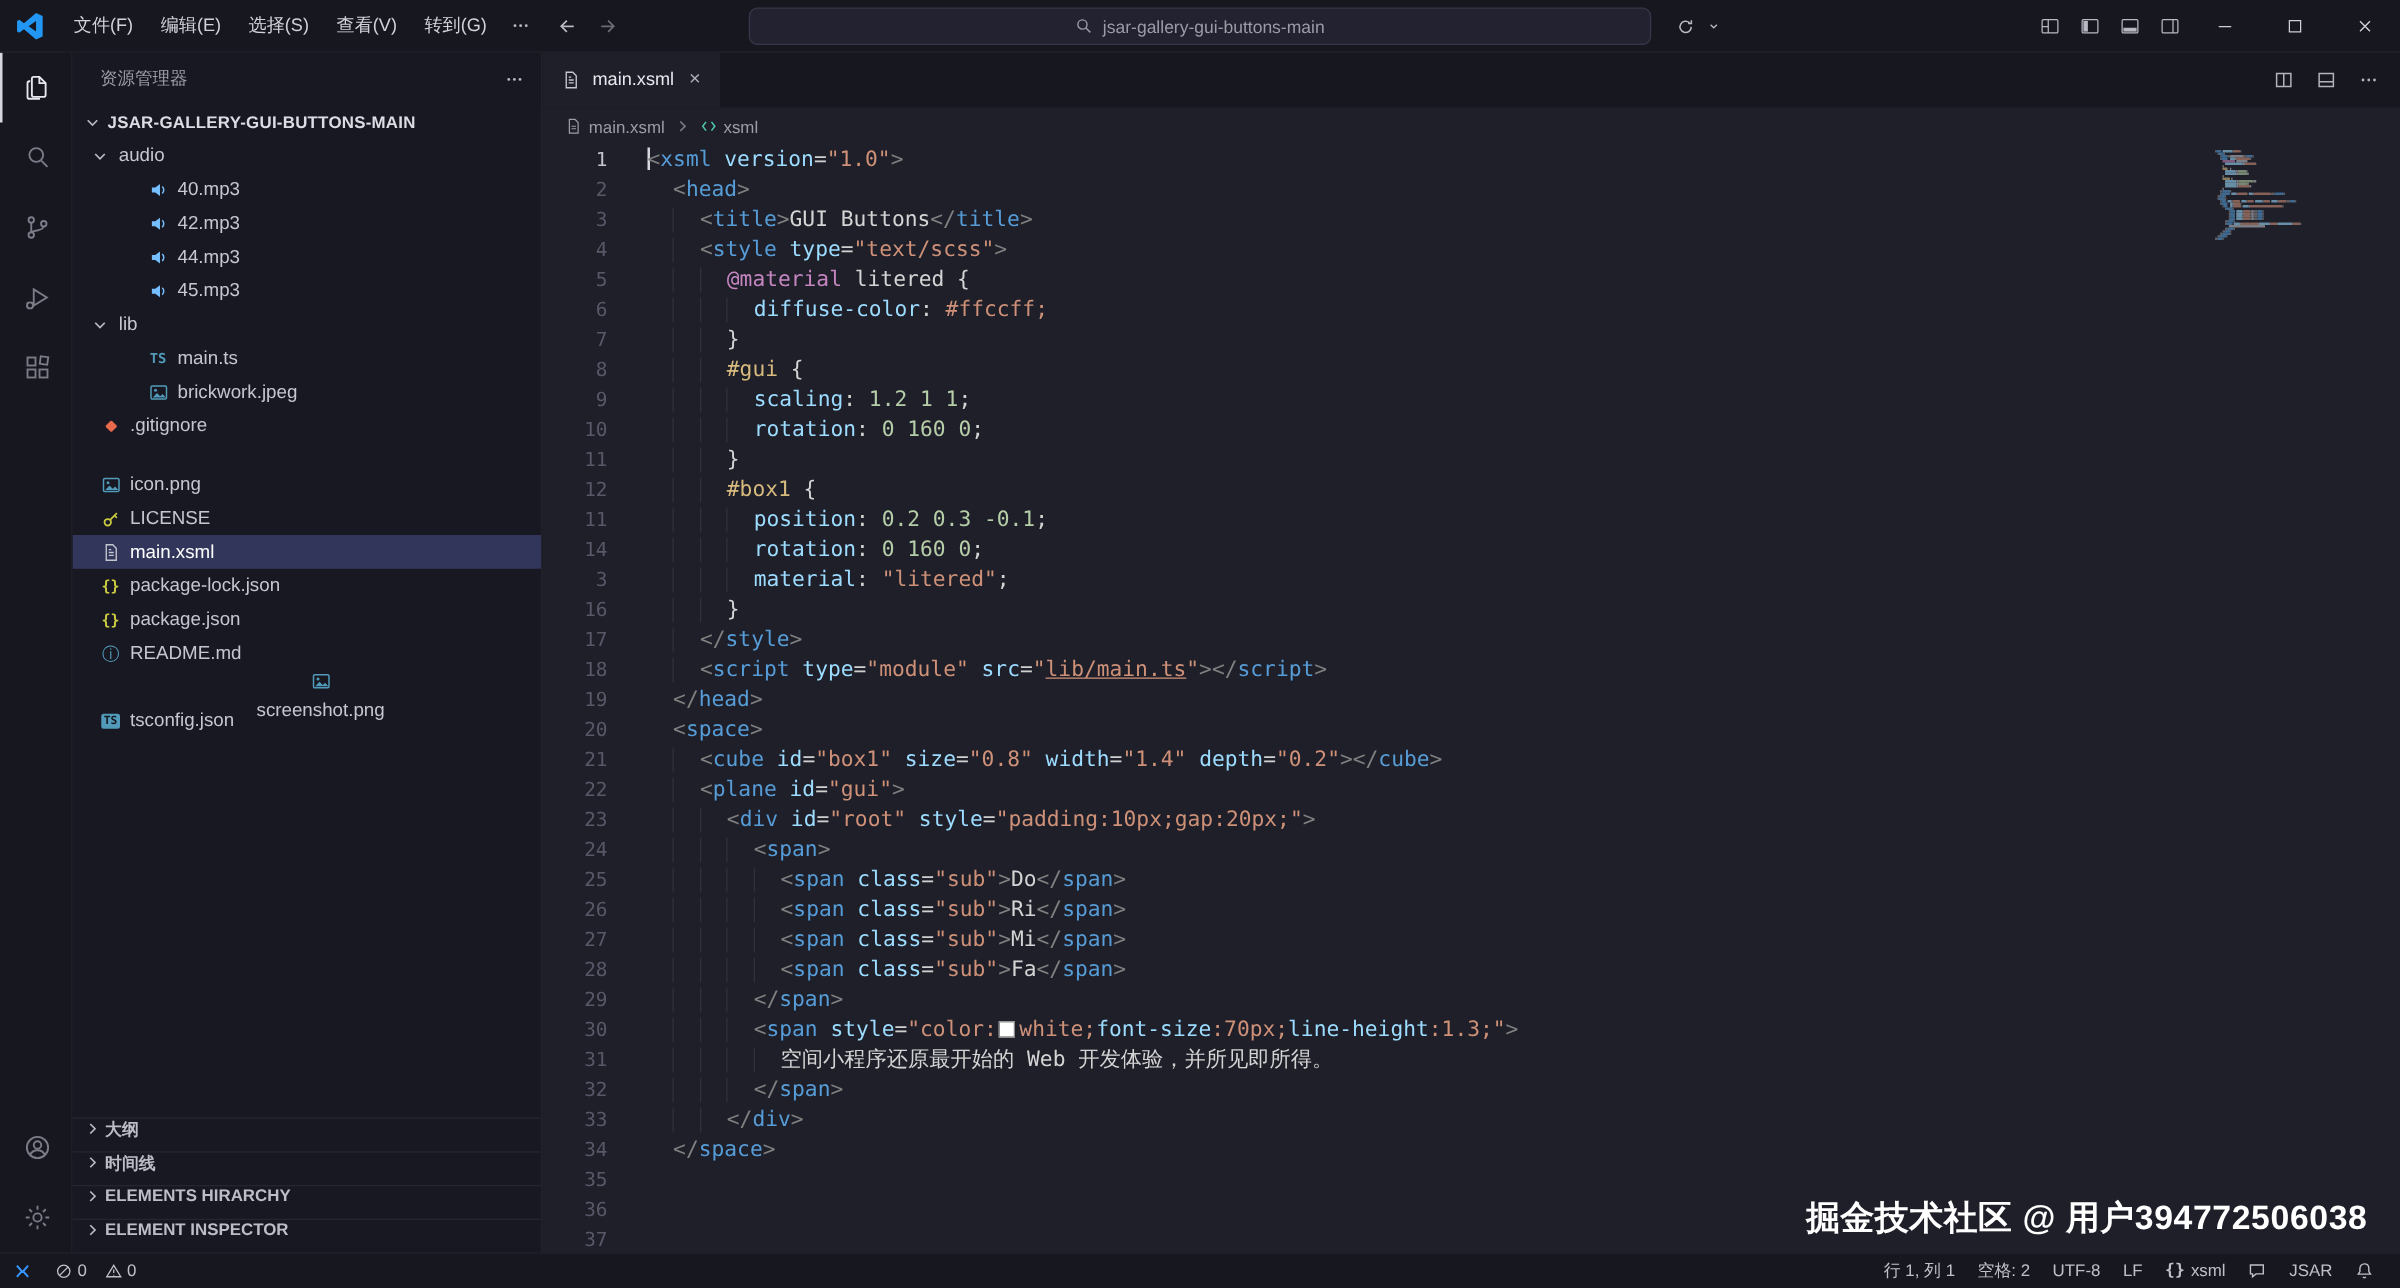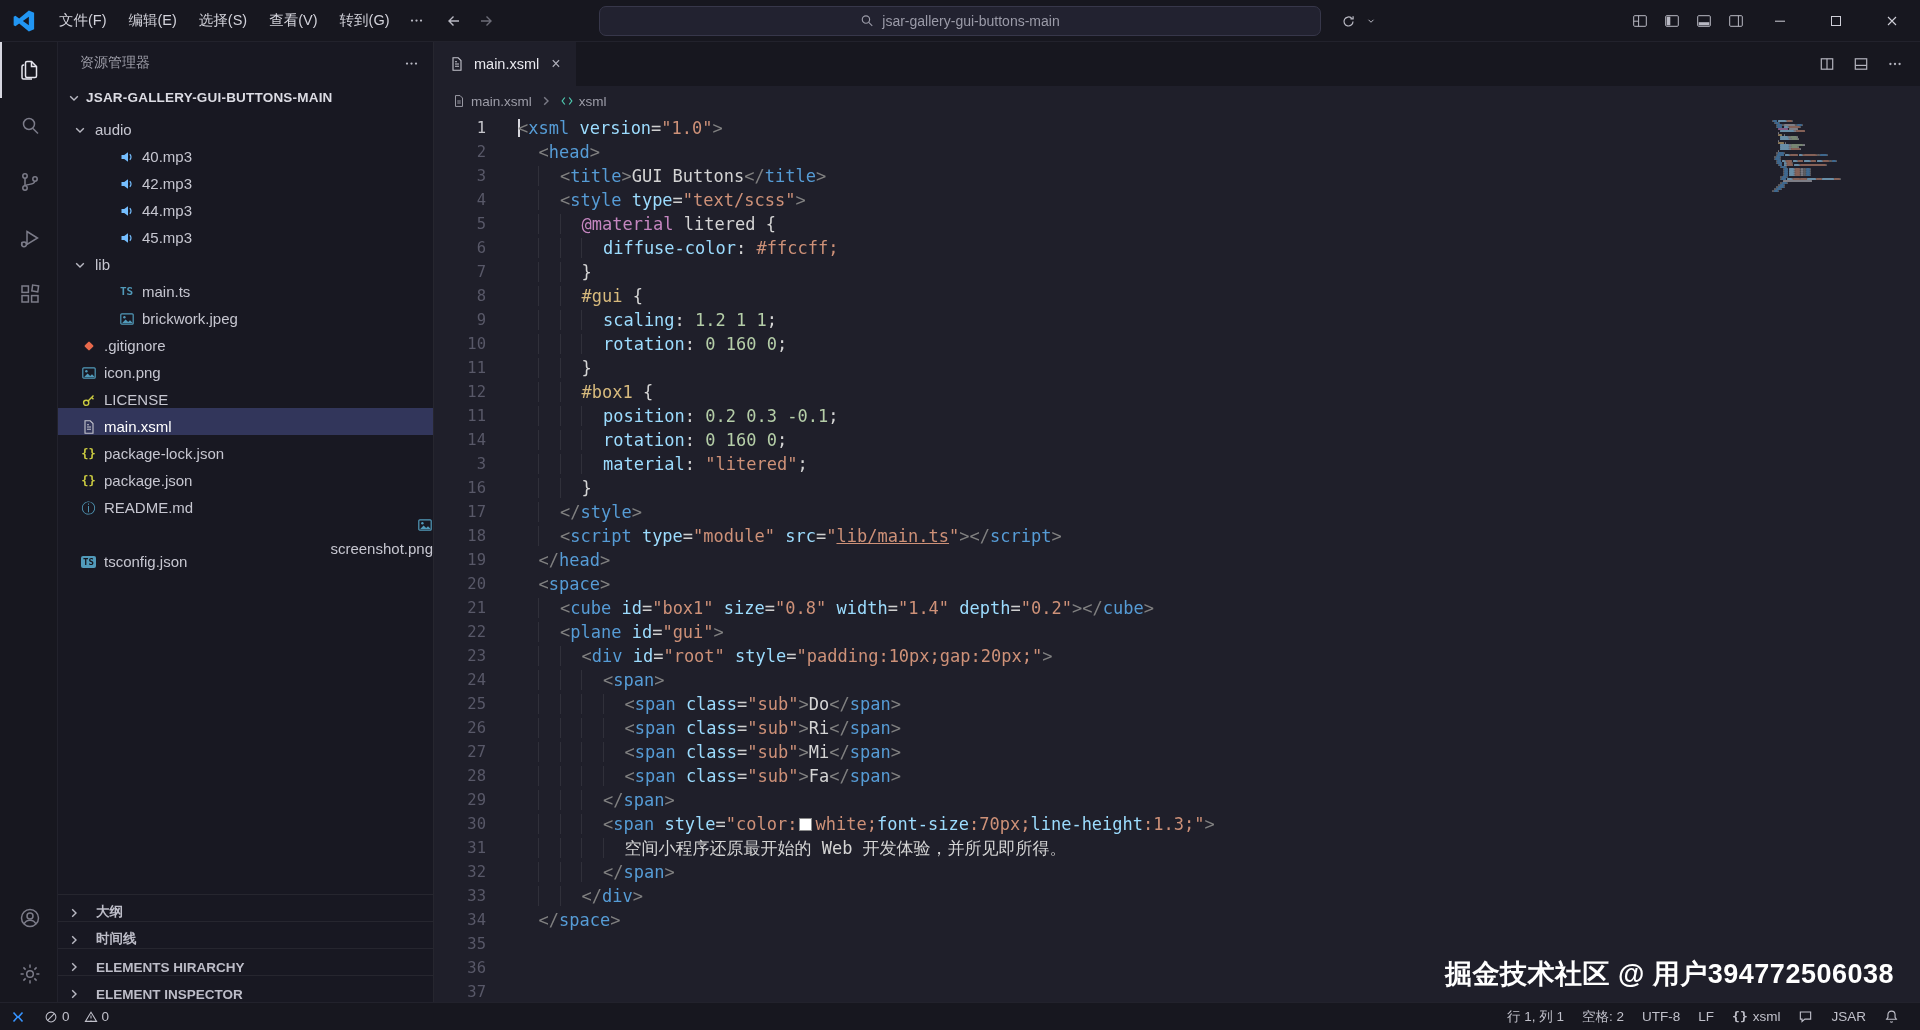--- a/index.html
+++ b/index.html
@@ -31,31 +31,31 @@
   .ab-item{height:56px;display:flex;align-items:center;justify-content:center;color:#7c7c89;border-left:2px solid transparent}
   .ab-item.active{color:#e6e6ee;border-left-color:#d7d7e0}
   .ab-bottom{margin-top:auto;display:flex;flex-direction:column}
 
   
   .sidebar{flex:0 0 376px;background:#181822;border-right:1px solid #26262f;display:flex;flex-direction:column;min-height:0}
   .sb-header{flex:0 0 42px;display:flex;align-items:center;padding:0 14px 0 22px;font-size:14px;color:#9d9da8}
   .sb-header .more{margin-left:auto;color:#b9b9c3}
   .sb-root{flex:0 0 27px;display:flex;align-items:center;gap:4px;padding-left:8px;font-size:13.5px;font-weight:700;color:#dcdce4;letter-spacing:.2px}
   .file-tree{flex:1 1 auto;overflow:hidden}
-  .tree-row{height:27px;display:flex;align-items:flex-end;gap:7px;font-size:15px;color:#c6c6d0;white-space:nowrap}
+  .tree-row{height:27px;display:flex;align-items:center;gap:7px;font-size:15px;color:#c6c6d0;white-space:nowrap}
   .tree-row.selected{background:#32365b;color:#fff}
   .chev{width:16px;height:16px;color:#b9b9c3;flex:0 0 16px}
   .ficon{width:17px;height:17px;display:flex;align-items:center;justify-content:center;flex:0 0 17px}
   .fi{width:16px;height:16px}
   .fi-ts{font-family:"DejaVu Sans Mono",monospace;font-size:11px;font-weight:700;color:#519aba}
   .fi-json{font-family:"DejaVu Sans Mono",monospace;font-size:12px;font-weight:700;color:#cbcb41}
   .fi-md{font-size:14px;color:#519aba;line-height:1}
   .fi-tsc{font-family:"DejaVu Sans Mono",monospace;font-size:9px;font-weight:700;color:#16161e;background:#519aba;border-radius:2px;padding:1px 2px}
   .sidebar-panels{flex:0 0 auto}
-  .panel-row{height:27px;display:flex;align-items:flex-end;gap:14px;padding-left:8px;border-top:1px solid #26262f;font-size:13.5px;font-weight:700;color:#bdbdc8}
+  .panel-row{height:27px;display:flex;align-items:flex-start;gap:2px;padding-left:8px;border-top:1px solid #26262f;font-size:13.5px;font-weight:700;color:#bdbdc8}
   .panel-row .chev{width:16px}
 
   
   .editor-col{flex:1 1 auto;display:flex;flex-direction:column;min-width:0;background:#1f1f2a;position:relative}
   .tabbar{flex:0 0 44px;background:#17171f;display:flex;align-items:stretch}
   .tab{display:flex;align-items:center;gap:9px;padding:0 12px 0 14px;background:#1f1f2a;color:#e8e8ee;font-size:14.5px;border-right:1px solid #17171f;position:relative}
   .tab-close{color:#aeaeb9;font-size:16px;line-height:1;padding:2px 3px;border-radius:4px}
   .tab-actions{margin-left:auto;display:flex;align-items:center;padding-right:10px;gap:4px}
   .ta-icon{width:30px;height:30px;display:flex;align-items:center;justify-content:center;color:#b3b3bd;border-radius:5px}
   .breadcrumb{flex:0 0 30px;display:flex;align-items:center;gap:6px;padding-left:18px;font-size:13.5px;color:#9d9da8}
@@ -340,21 +340,21 @@
             <span>brickwork.jpeg</span>
           </div>
           <div class="tree-row" style="padding-left: 22px;">
             <span class="ficon">
               <svg class="fi" viewBox="0 0 16 16">
                 <rect x="4.6" y="4.6" width="6.8" height="6.8" rx="1" transform="rotate(45 8 8)" fill="#e8694c"></rect>
               </svg>
             </span>
             <span>.gitignore</span>
           </div>
-          <div class="tree-row" style="padding-left: 22px;">
+          <div class="tree-row" style="padding-left: 22px; margin-top: 20px;">
             <span class="ficon">
               <svg class="fi" viewBox="0 0 16 16">
                 <rect x="1.8" y="2.8" width="12.4" height="10.4" rx="1" fill="none" stroke="#519aba" stroke-width="1.2"></rect>
                 <circle cx="5.4" cy="6.2" r="1.2" fill="#519aba"></circle>
                 <path d="M3.2 12l3.4-3.6 2.6 2.6 1.8-1.8 2.7 2.8z" fill="#519aba"></path>
               </svg>
             </span>
             <span>icon.png</span>
           </div>
           <div class="tree-row" style="padding-left: 22px;">

